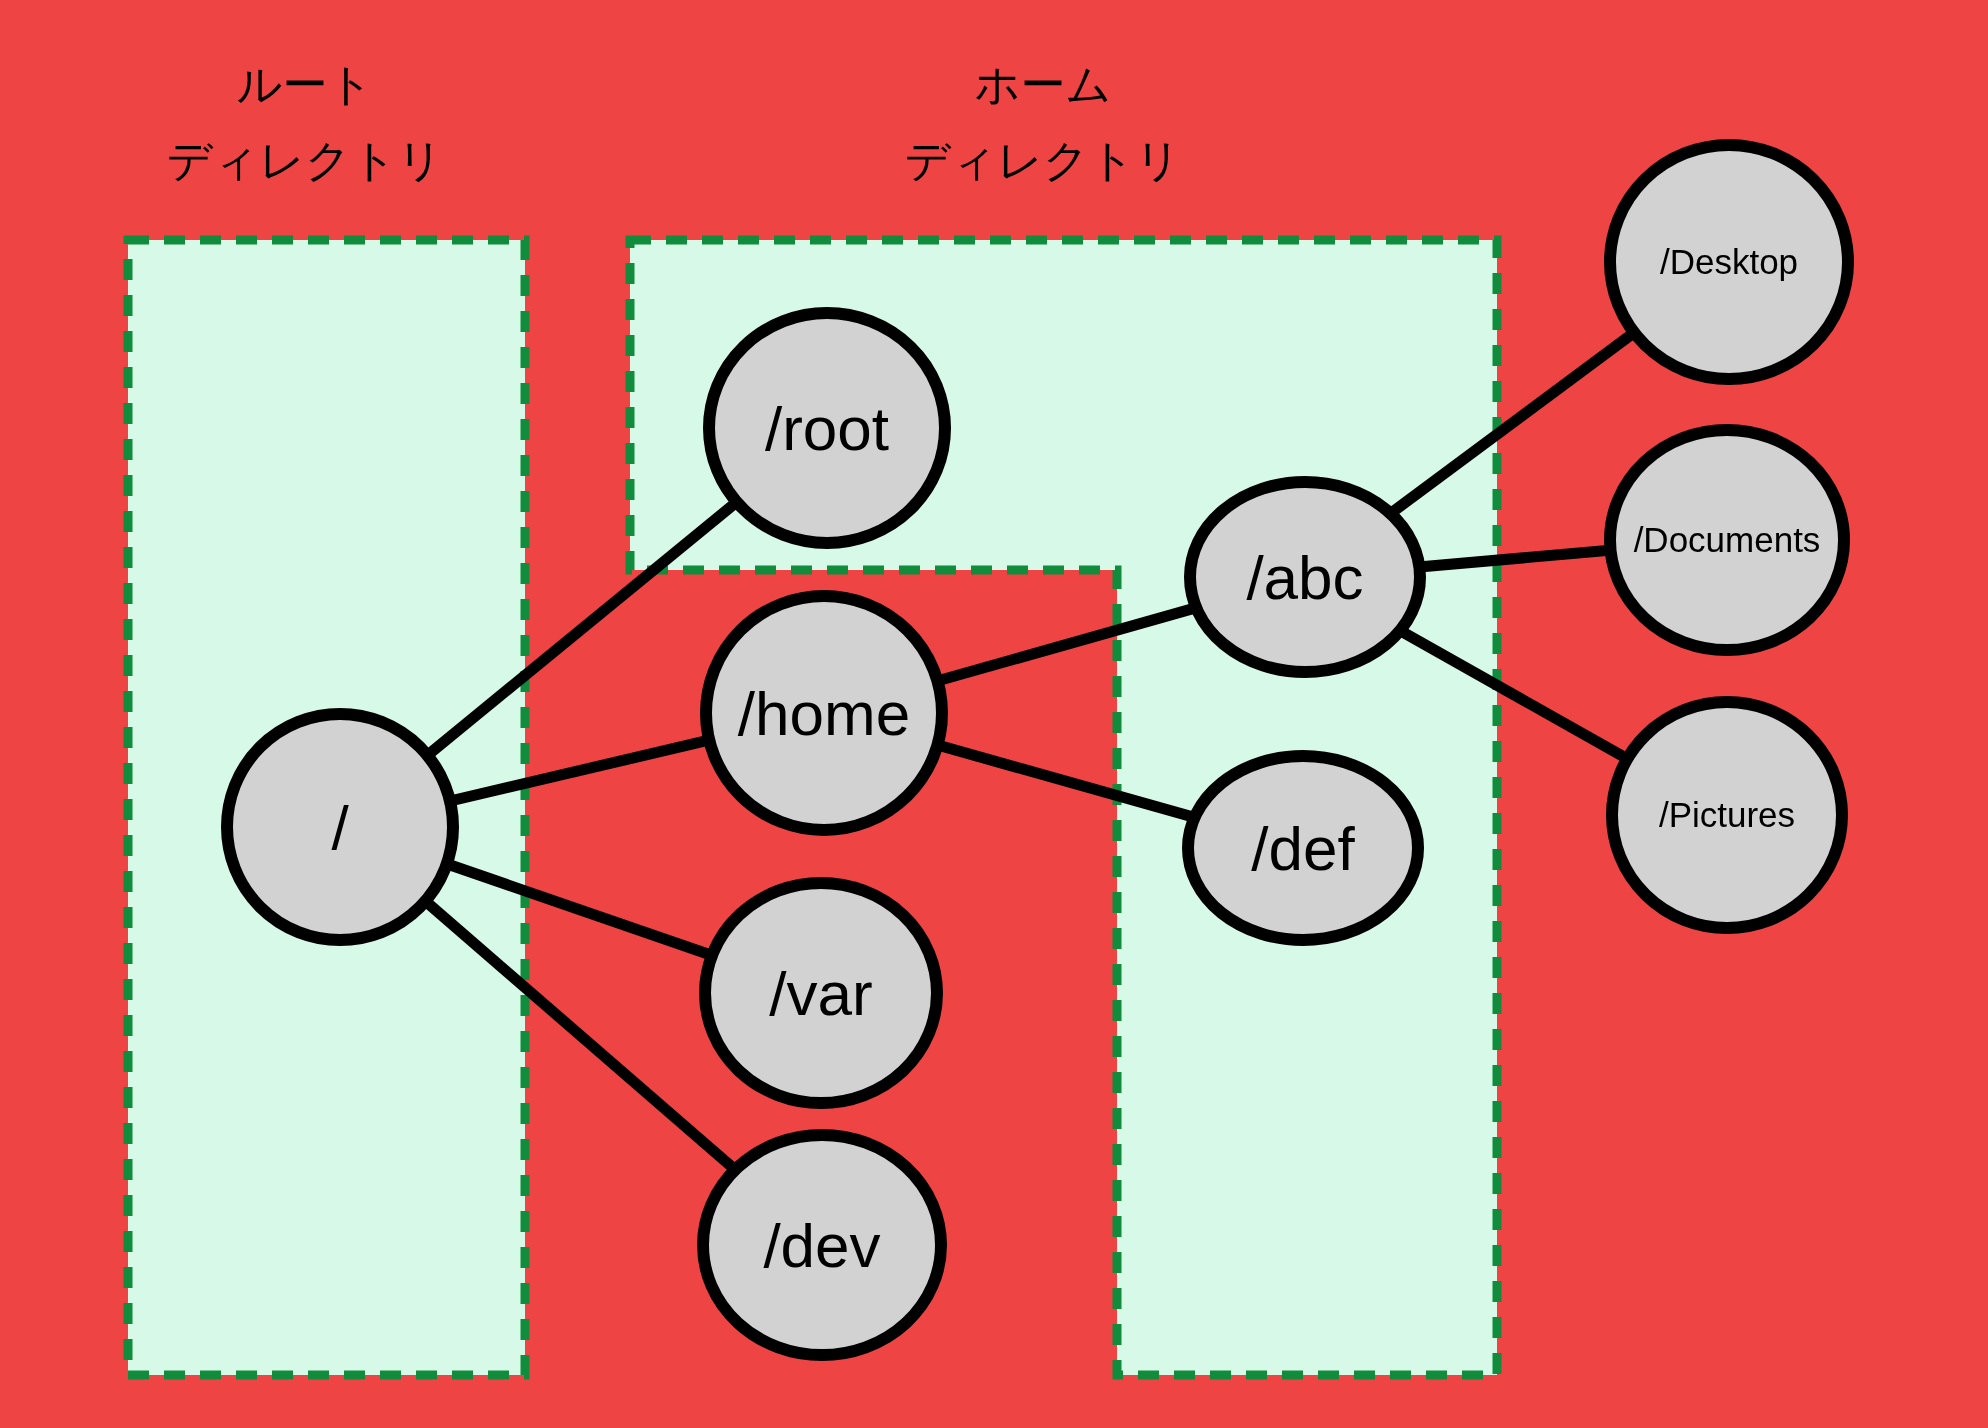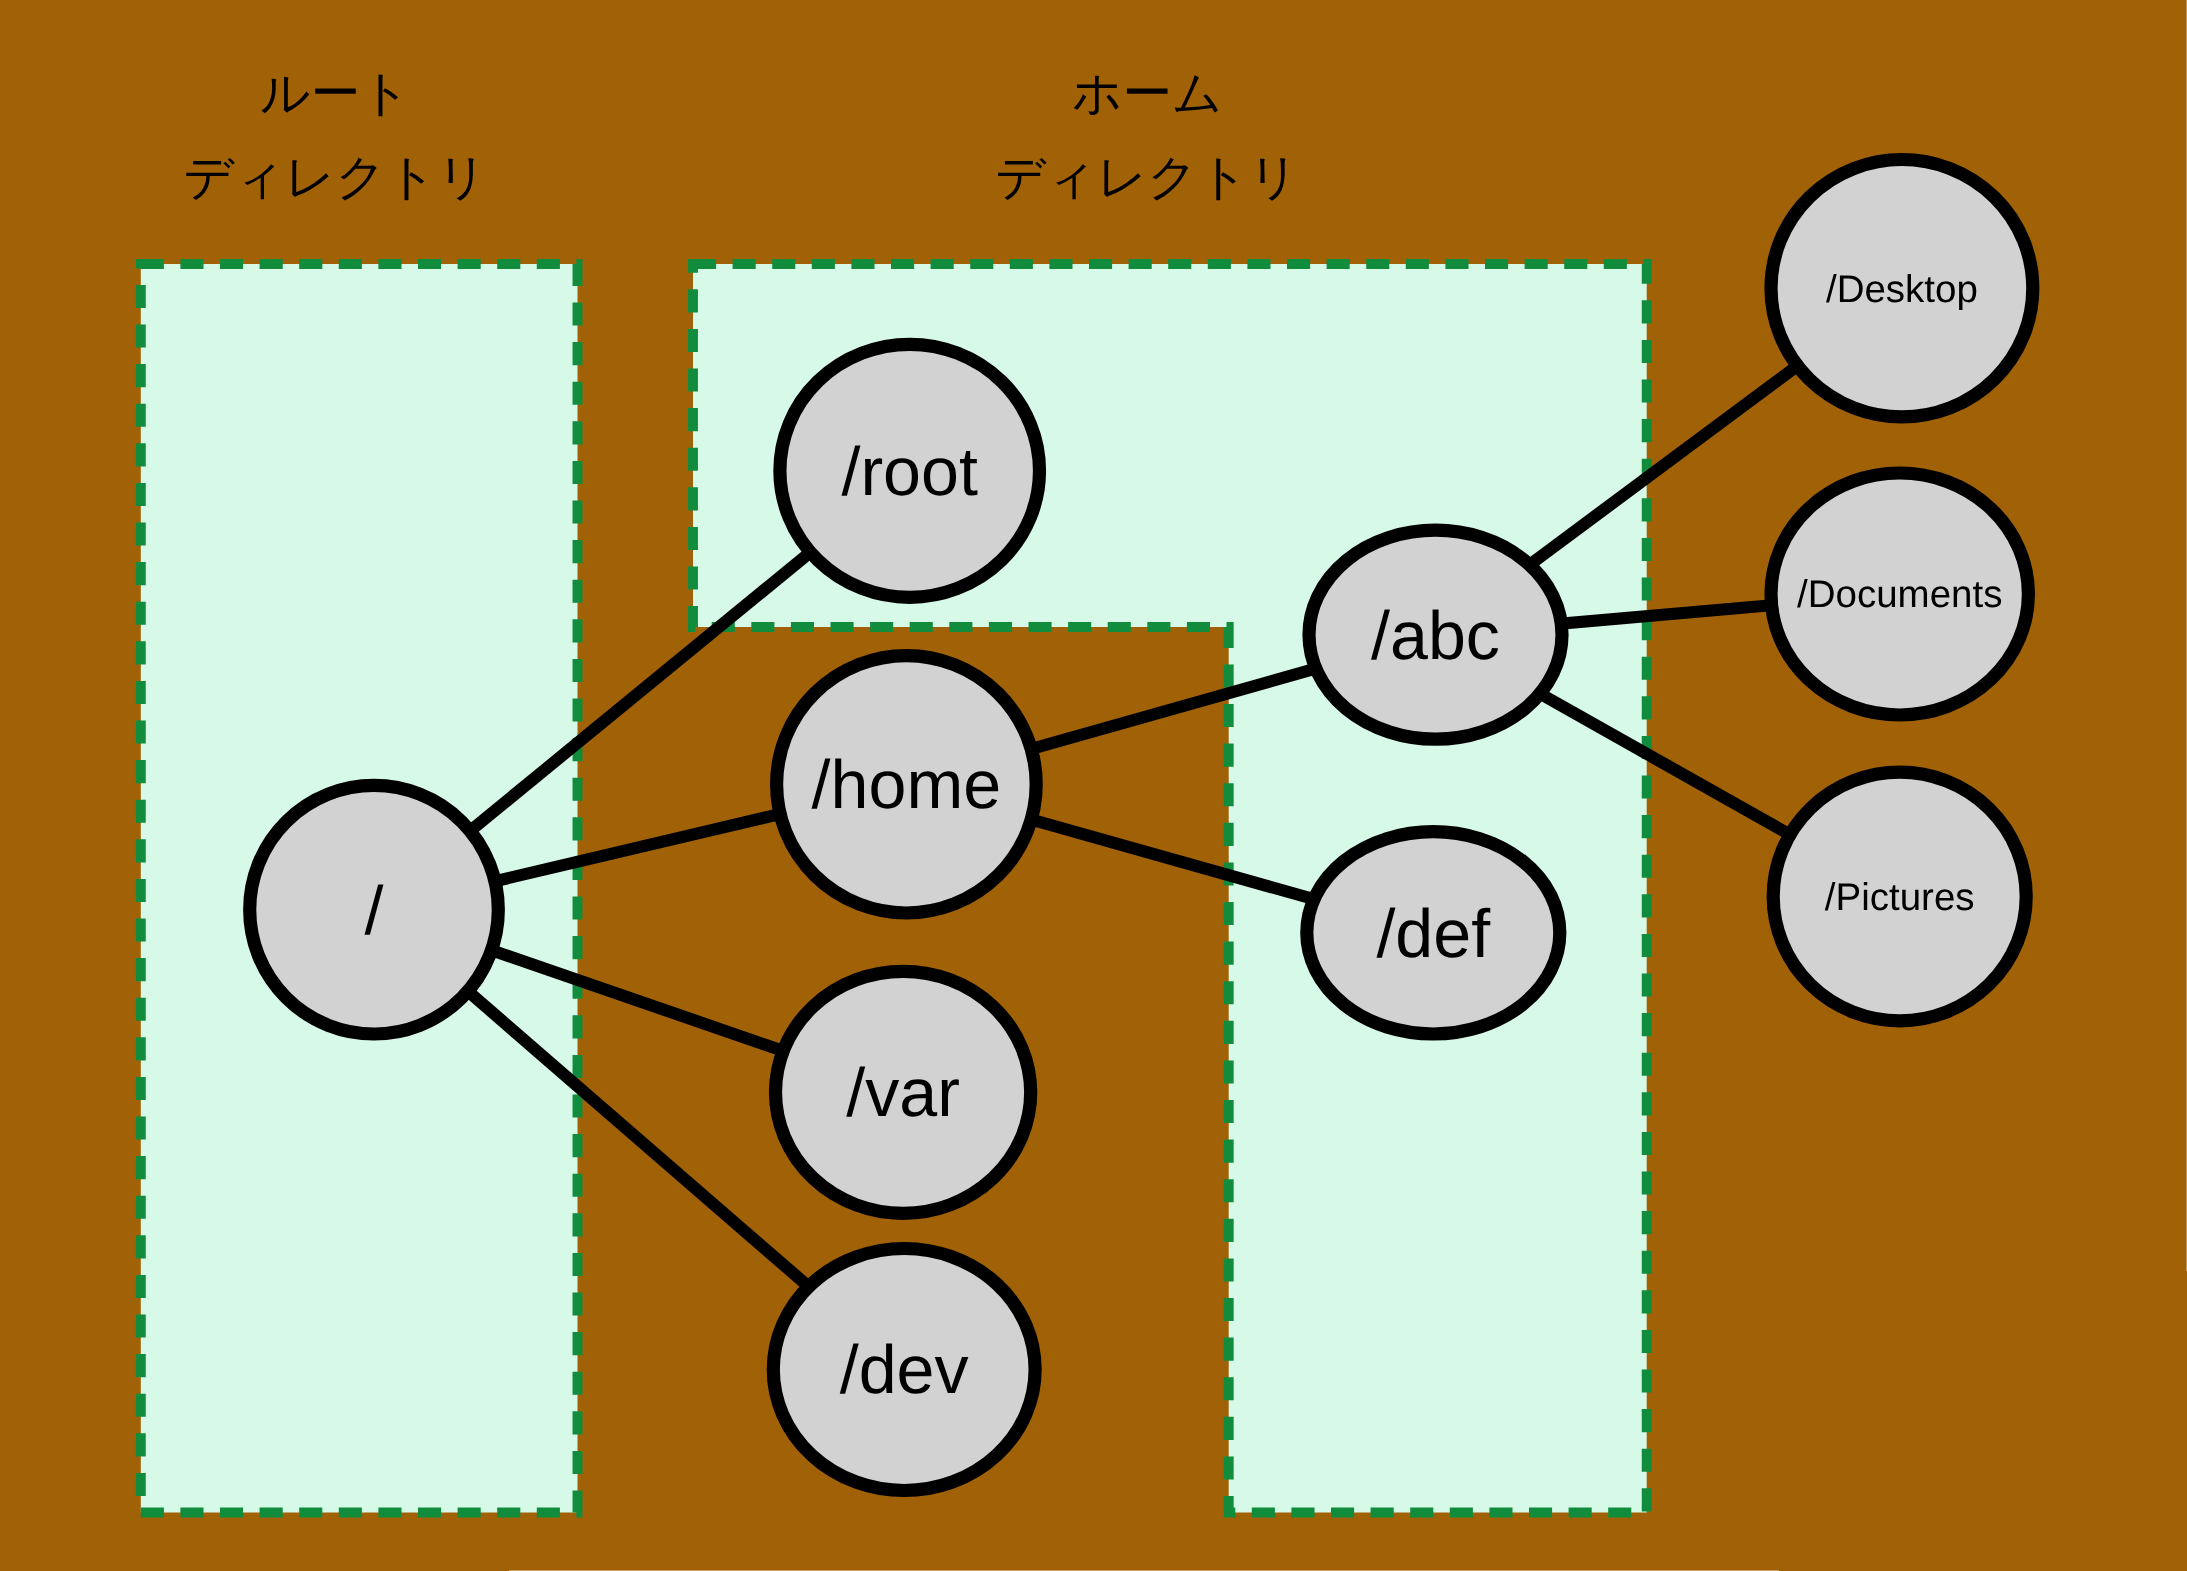--- a/index.html
+++ b/index.html
@@ -4,21 +4,21 @@
 <style>
   html, body {
     margin: 0;
     padding: 0;
     background: #ffffff;
   }
   .stage {
     position: relative;
     width: 1988px;
     height: 1428px;
-    background: #a16207;
+    background: #ef4444;
     overflow: hidden;
   }
   svg { display: block; }
   .region {
     fill: #d7f9e8;
     stroke: #118c3c;
     stroke-width: 9;
     stroke-dasharray: 21 15;
   }
   .edge {

